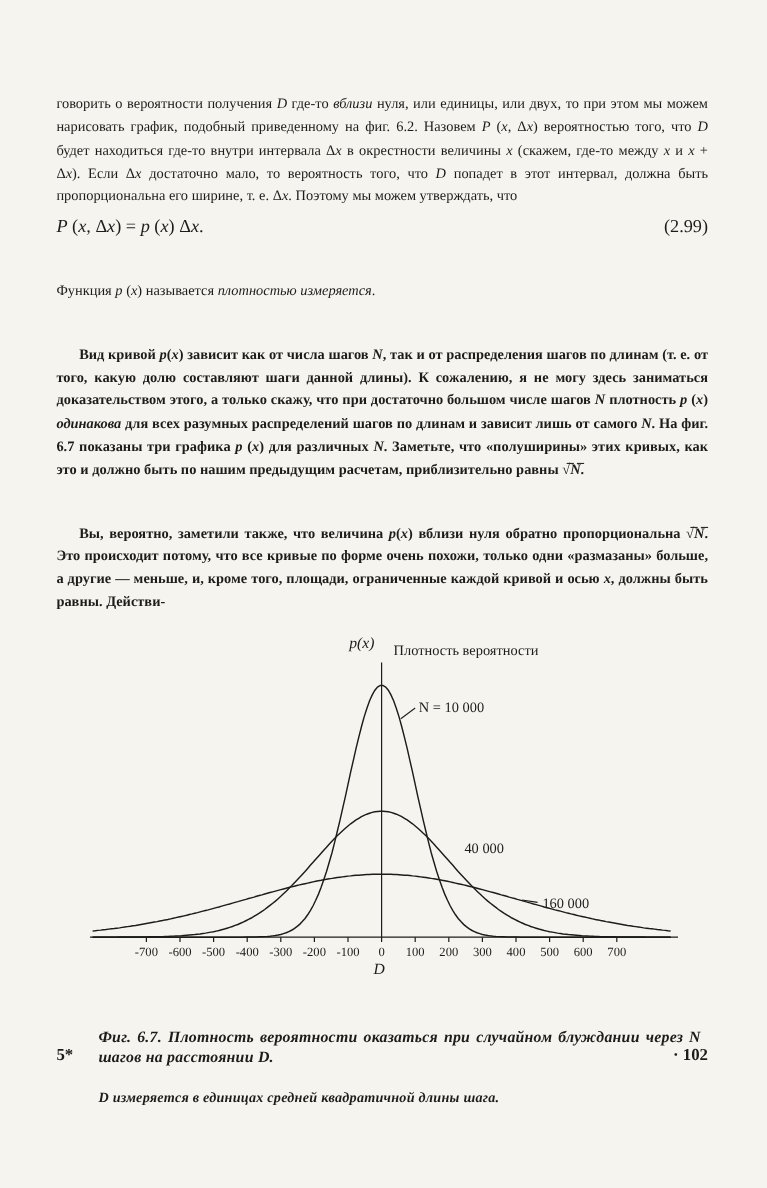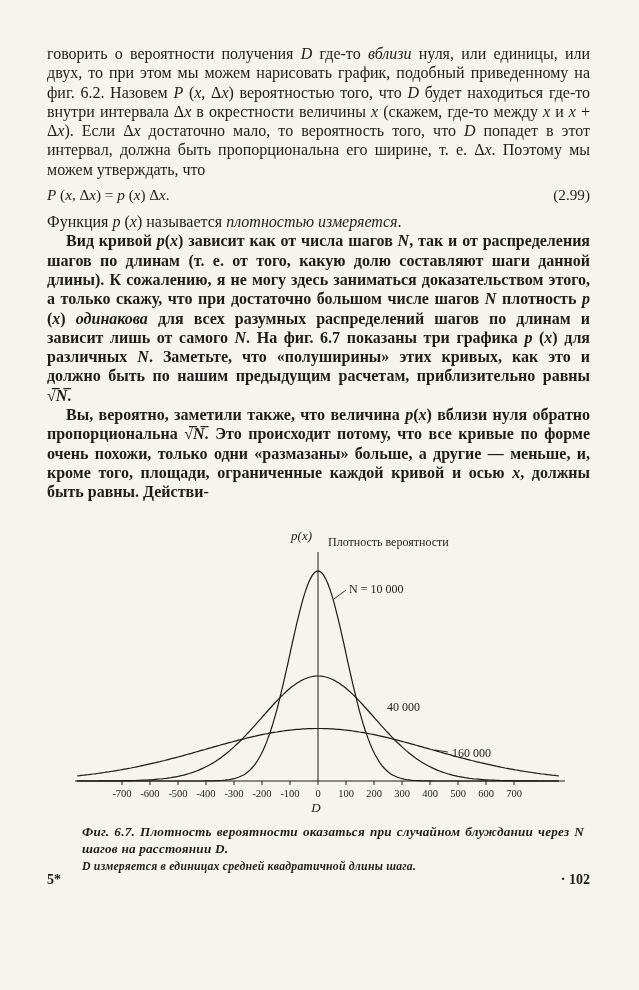--- a/index.html
+++ b/index.html
@@ -6,47 +6,47 @@
   html, body { width: 639px; height: 990px; }
   body {
     background: #f6f4ee;
     font-family: "Liberation Serif", serif;
     color: #1d1c1a;
     position: relative;
     overflow: hidden;
   }
   .page { position: absolute; inset: 0; }
   .text-block { position: absolute; left: 47px; top: 44px; width: 543px; }
-  p.body { font-size: 16px; line-height: 19.3px; text-align: justify; }
+  p.body { font-size: 12px; line-height: 19.3px; text-align: justify; margin-top: 33px; }
   p.indent { text-indent: 19px; font-weight: bold; }
   .equation {
     position: relative;
     margin: 5px 0 6px 0;
     font-size: 15.2px;
     line-height: 22px;
   }
   .eq-num { position: absolute; right: 0; top: 0; }
   .figure { position: absolute; left: 35px; top: 526px; width: 570px; height: 292px; }
   svg text { font-family: "Liberation Serif", serif; fill: #1d1c1a; }
   .axis   { stroke: #1d1c1a; stroke-width: 1; }
   .curve  { stroke: #1d1c1a; stroke-width: 1.2; fill: none; }
   .leader { stroke: #1d1c1a; stroke-width: 0.9; }
   .tick        { font-size: 10.5px; text-anchor: middle; }
   .ylab        { font-size: 13px; font-style: italic; text-anchor: end; }
   .title-lab   { font-size: 12px; }
   .xlab        { font-size: 13px; font-style: italic; text-anchor: middle; }
   .curve-label { font-size: 12px; }
-  .caption-block { position: absolute; left: 82px; top: 823px; width: 502px; }
+  .caption-block { position: absolute; left: 82px; top: 855px; width: 502px; }
   .caption {
     font-size: 13.2px; font-weight: bold; font-style: italic;
     line-height: 17px; text-align: justify; letter-spacing: 0.2px;
   }
   .subcaption {
     font-size: 11.8px; font-weight: bold; font-style: italic;
-    margin-top: 2px; letter-spacing: 0.2px;
+    margin-top: 18px; letter-spacing: 0.2px;
   }
   .footer {
     position: absolute; left: 47px; right: 49px; top: 872px;
     display: flex; justify-content: space-between;
     font-size: 14px; font-weight: bold;
   }
 </style>
 </head>
 <body>
 

